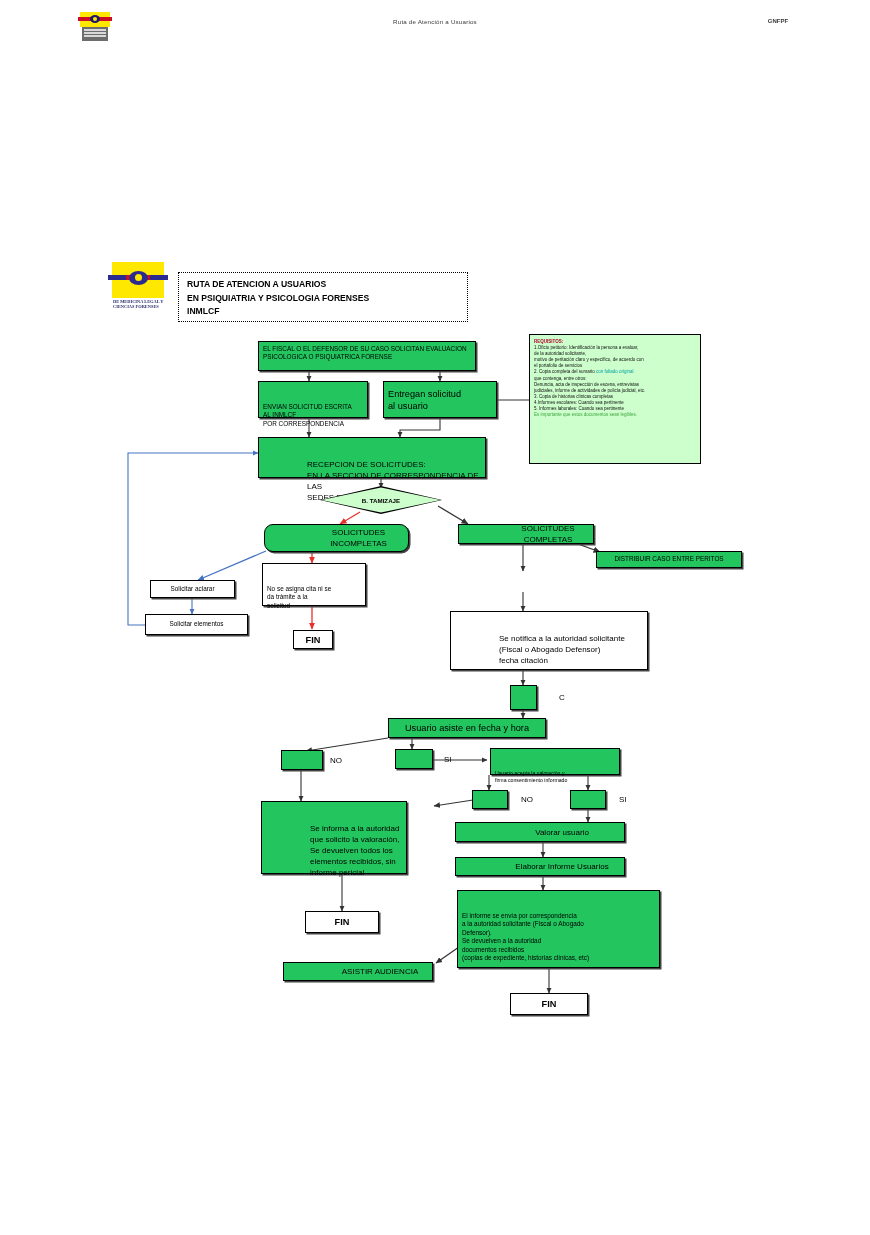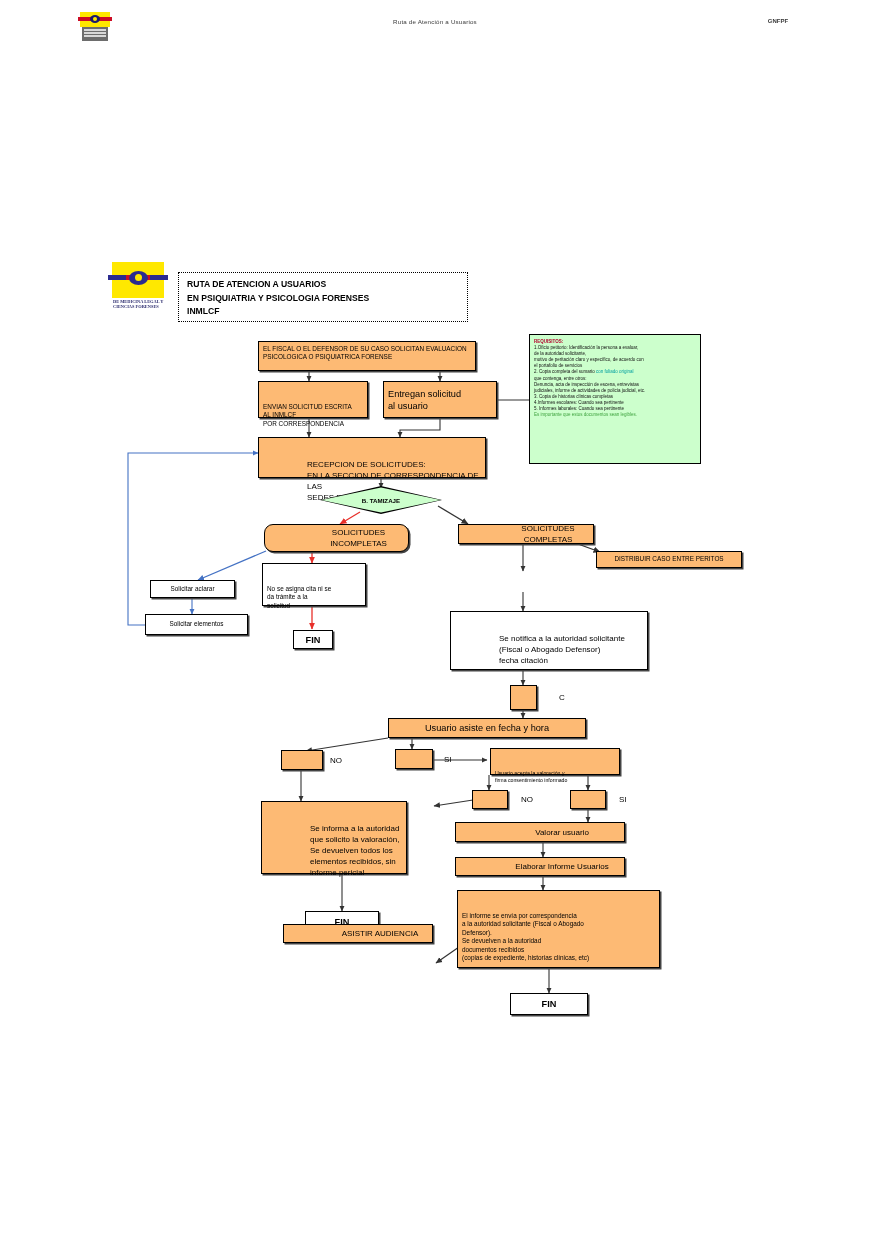--- a/index.html
+++ b/index.html
@@ -78,21 +78,21 @@
     position: absolute; left: 178px; top: 272px; width: 290px; height: 50px;
     border: 1.6px dotted #000; padding: 5px 0 0 8px;
   }
   #title-box div {
     font-size: 8.6px; font-weight: bold; line-height: 13.5px; color: #000;
   }
 
   
   .node {
     position: absolute;
-    background: #fdba74;
+    background: #22c55e;
     border: 1.6px solid #000;
     box-shadow: 1.5px 1.5px 0 #444;
     color: #000;
   }
   .node.plain { background: #ffffff; }
   .node .txt {
     padding: 3px 4px;
     font-size: 7px;
     line-height: 9.5px;
   }
@@ -309,21 +309,21 @@
   <div class="node plain f8" style="left:450px; top:611px; width:198px; height:59px; white-space:pre-line;">
     <div class="txt">Se notifica a la autoridad solicitante
 (Fiscal o Abogado Defensor)
  fecha citación</div>
   </div>
 
   <div class="node f8 center vmid" style="left:510px; top:685px; width:27px; height:25px;">
     <div class="txt">C</div>
   </div>
 
-  <div class="node f9 center vmid" style="left:388px; top:718px; width:198px; height:20px;">
+  <div class="node f9 center vmid" style="left:388px; top:718px; width:158px; height:20px;">
     <div class="txt">Usuario asiste en fecha y hora</div>
   </div>
 
   <div class="node f8 vmid" style="left:281px; top:750px; width:42px; height:20px;">
     <div class="txt">NO</div>
   </div>
 
   <div class="node f8 vmid" style="left:395px; top:749px; width:38px; height:20px;">
     <div class="txt">SI</div>
   </div>
@@ -354,21 +354,21 @@
   </div>
 
   <div class="node f8 center vmid" style="left:455px; top:857px; width:170px; height:19px;">
     <div class="txt">Elaborar Informe Usuarios</div>
   </div>
 
   <div class="node plain f9 center vmid bold" style="left:305px; top:911px; width:74px; height:22px;">
     <div class="txt">FIN</div>
   </div>
 
-  <div class="node f8 center vmid" style="left:283px; top:924px; width:150px; height:19px;">
+  <div class="node f8 center vmid" style="left:283px; top:962px; width:150px; height:19px;">
     <div class="txt">ASISTIR AUDIENCIA</div>
   </div>
 
   <div class="node f65" style="left:457px; top:890px; width:203px; height:78px; white-space:pre-line;">
     <div class="txt">El informe se envía por correspondencia
 a la autoridad solicitante (Fiscal o Abogado
 Defensor).
 Se devuelven a la autoridad
  documentos recibidos
 (copias de expediente, historias clínicas, etc)</div>

